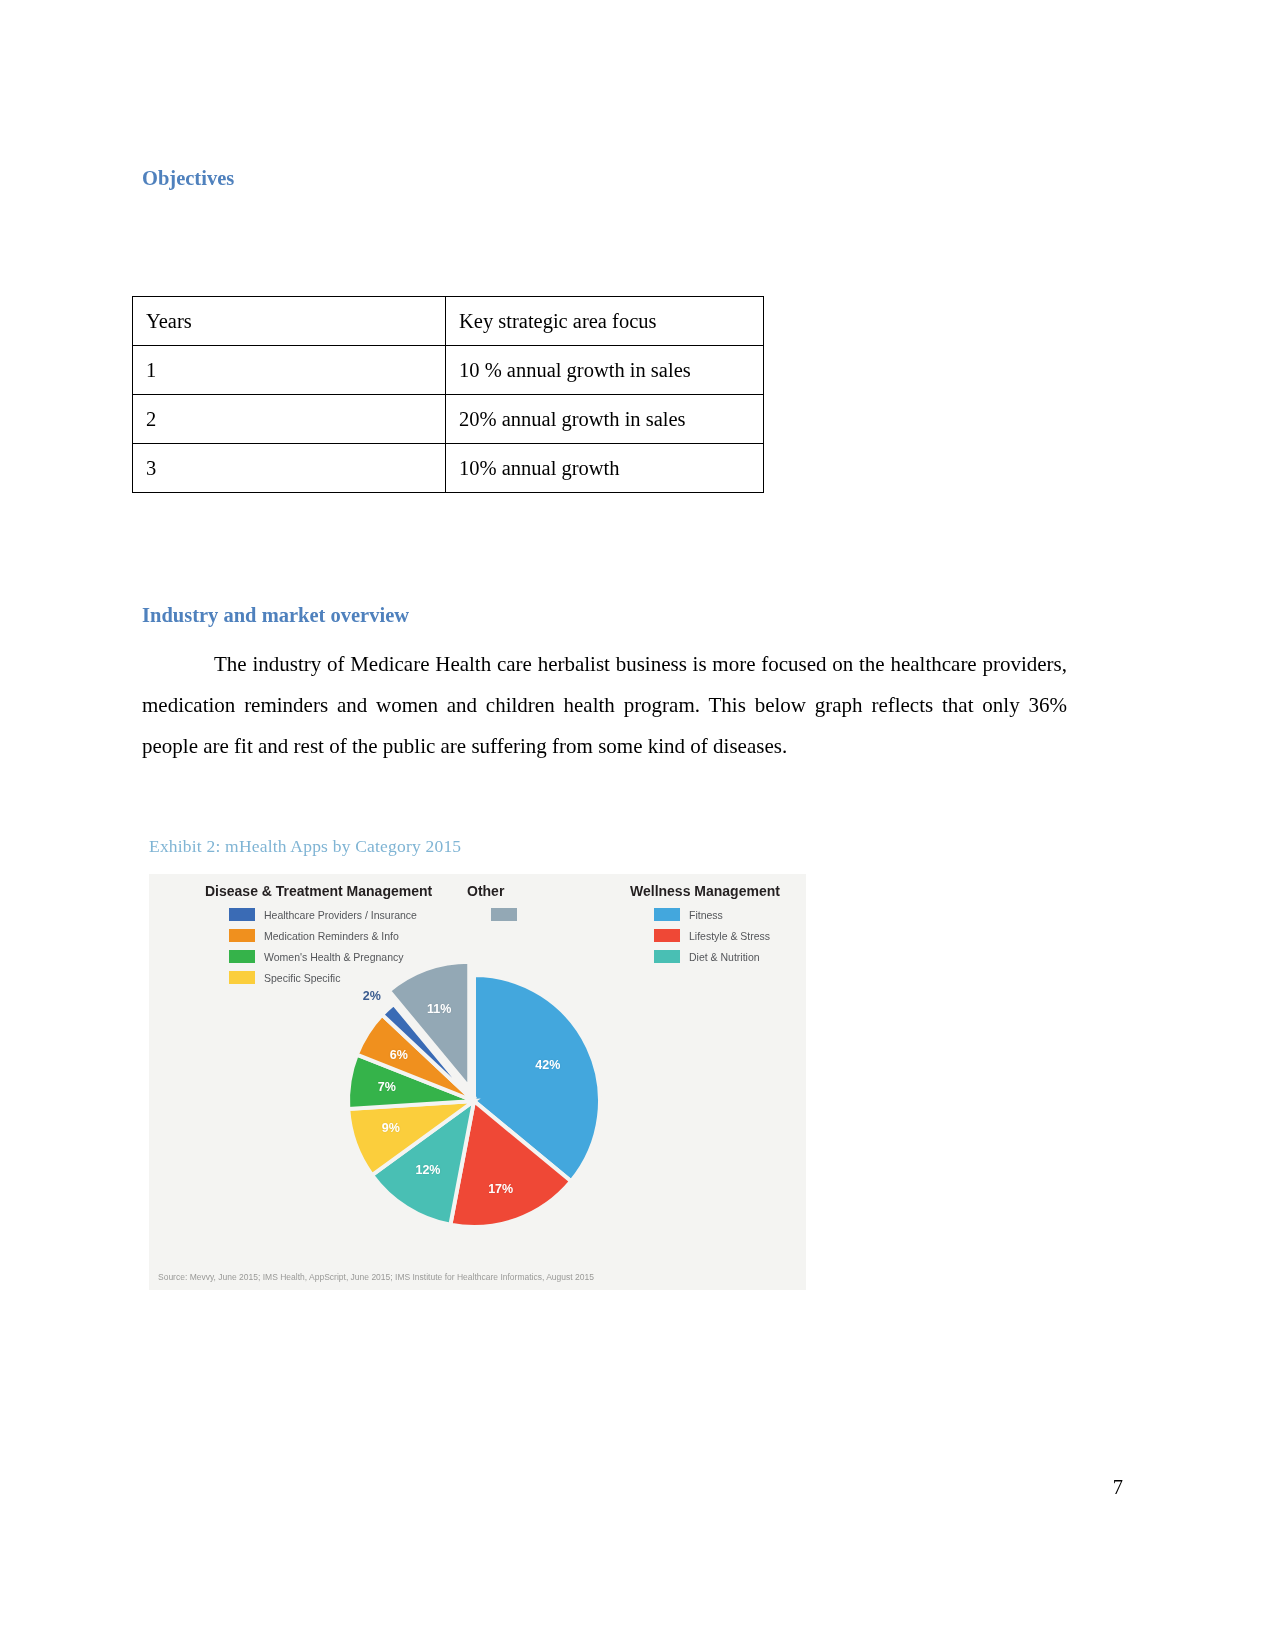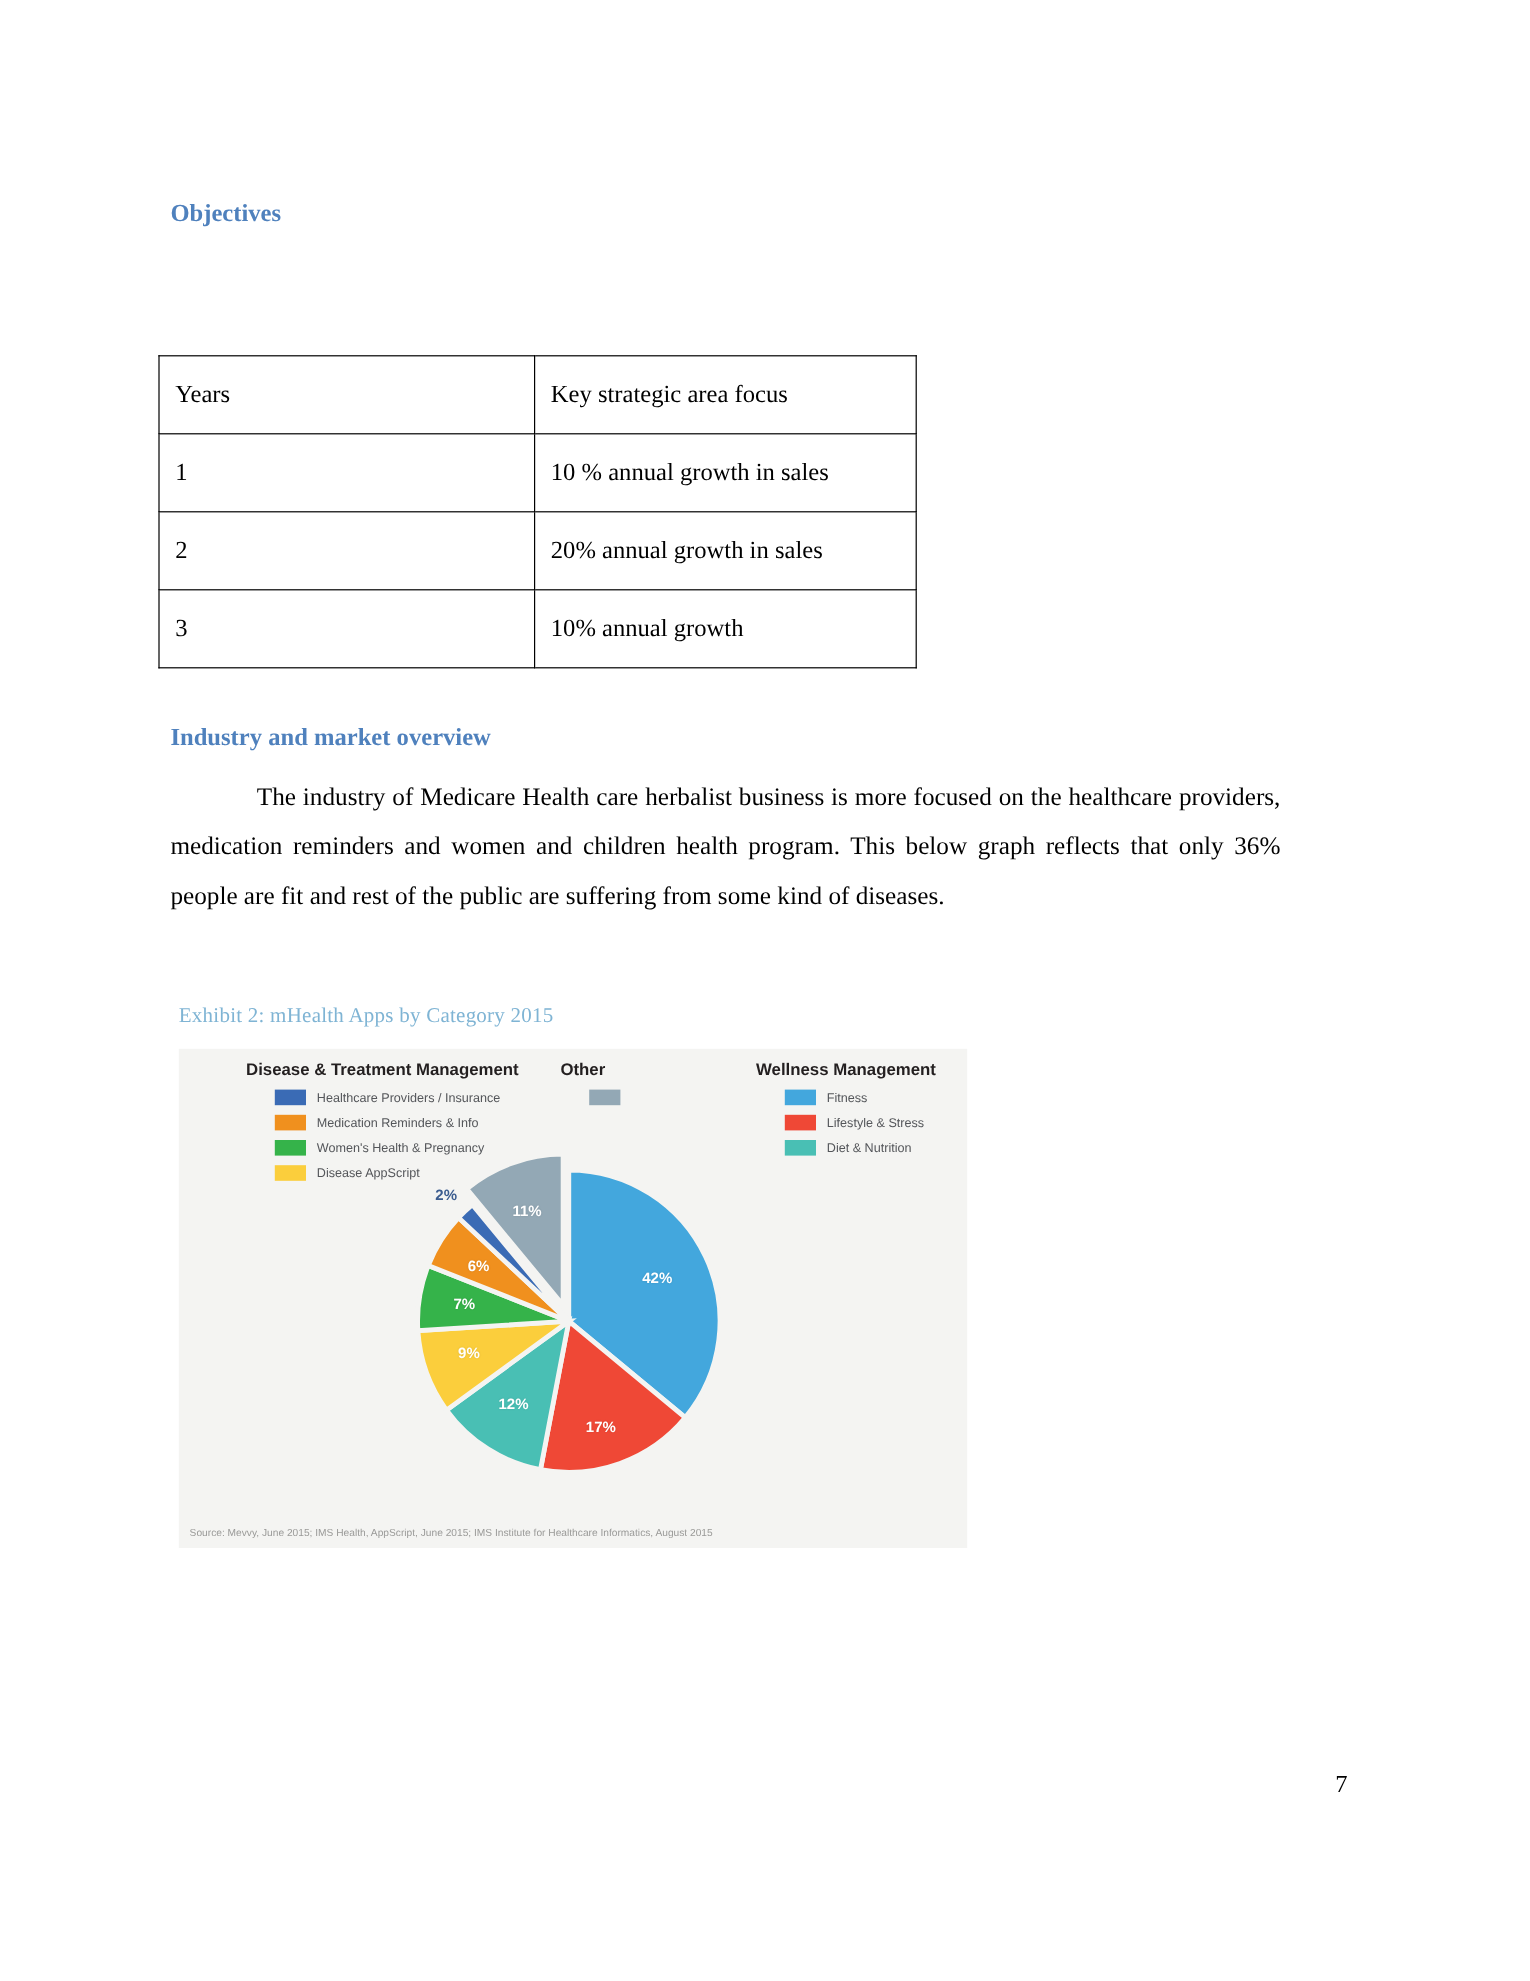--- a/index.html
+++ b/index.html
@@ -53,21 +53,21 @@
     left: 132px;
     top: 296px;
     width: 631px;
     border-collapse: collapse;
     table-layout: fixed;
   }
   table.objectives td {
     border: 1.3px solid #000;
     font-size: 20.5px;
     padding: 10px 0 10px 13px;
-    height: 65px;
+    height: 49px;
     vertical-align: middle;
     color: #000;
   }
   table.objectives col.c1 { width: 313px; }
   table.objectives col.c2 { width: 318px; }
 
   
   .exhibit-title {
     position: absolute;
     left: 149px;
@@ -207,21 +207,21 @@
         <div class="legend-item">
           <span class="legend-swatch" style="background: rgb(240, 144, 30);"></span>
           <span class="legend-label">Medication Reminders &amp; Info</span>
         </div>
         <div class="legend-item">
           <span class="legend-swatch" style="background: rgb(53, 179, 74);"></span>
           <span class="legend-label">Women's Health &amp; Pregnancy</span>
         </div>
         <div class="legend-item">
           <span class="legend-swatch" style="background: rgb(251, 206, 60);"></span>
-          <span class="legend-label">Disease AppScript</span>
+          <span class="legend-label">Specific Specific</span>
         </div>
       </div>
 
       <div class="legend-col mid">
         <div class="legend-head">Other</div>
         <div class="legend-item">
           <span class="legend-swatch" style="background: rgb(147, 168, 181);"></span>
           <span class="legend-label"></span>
         </div>
       </div>

